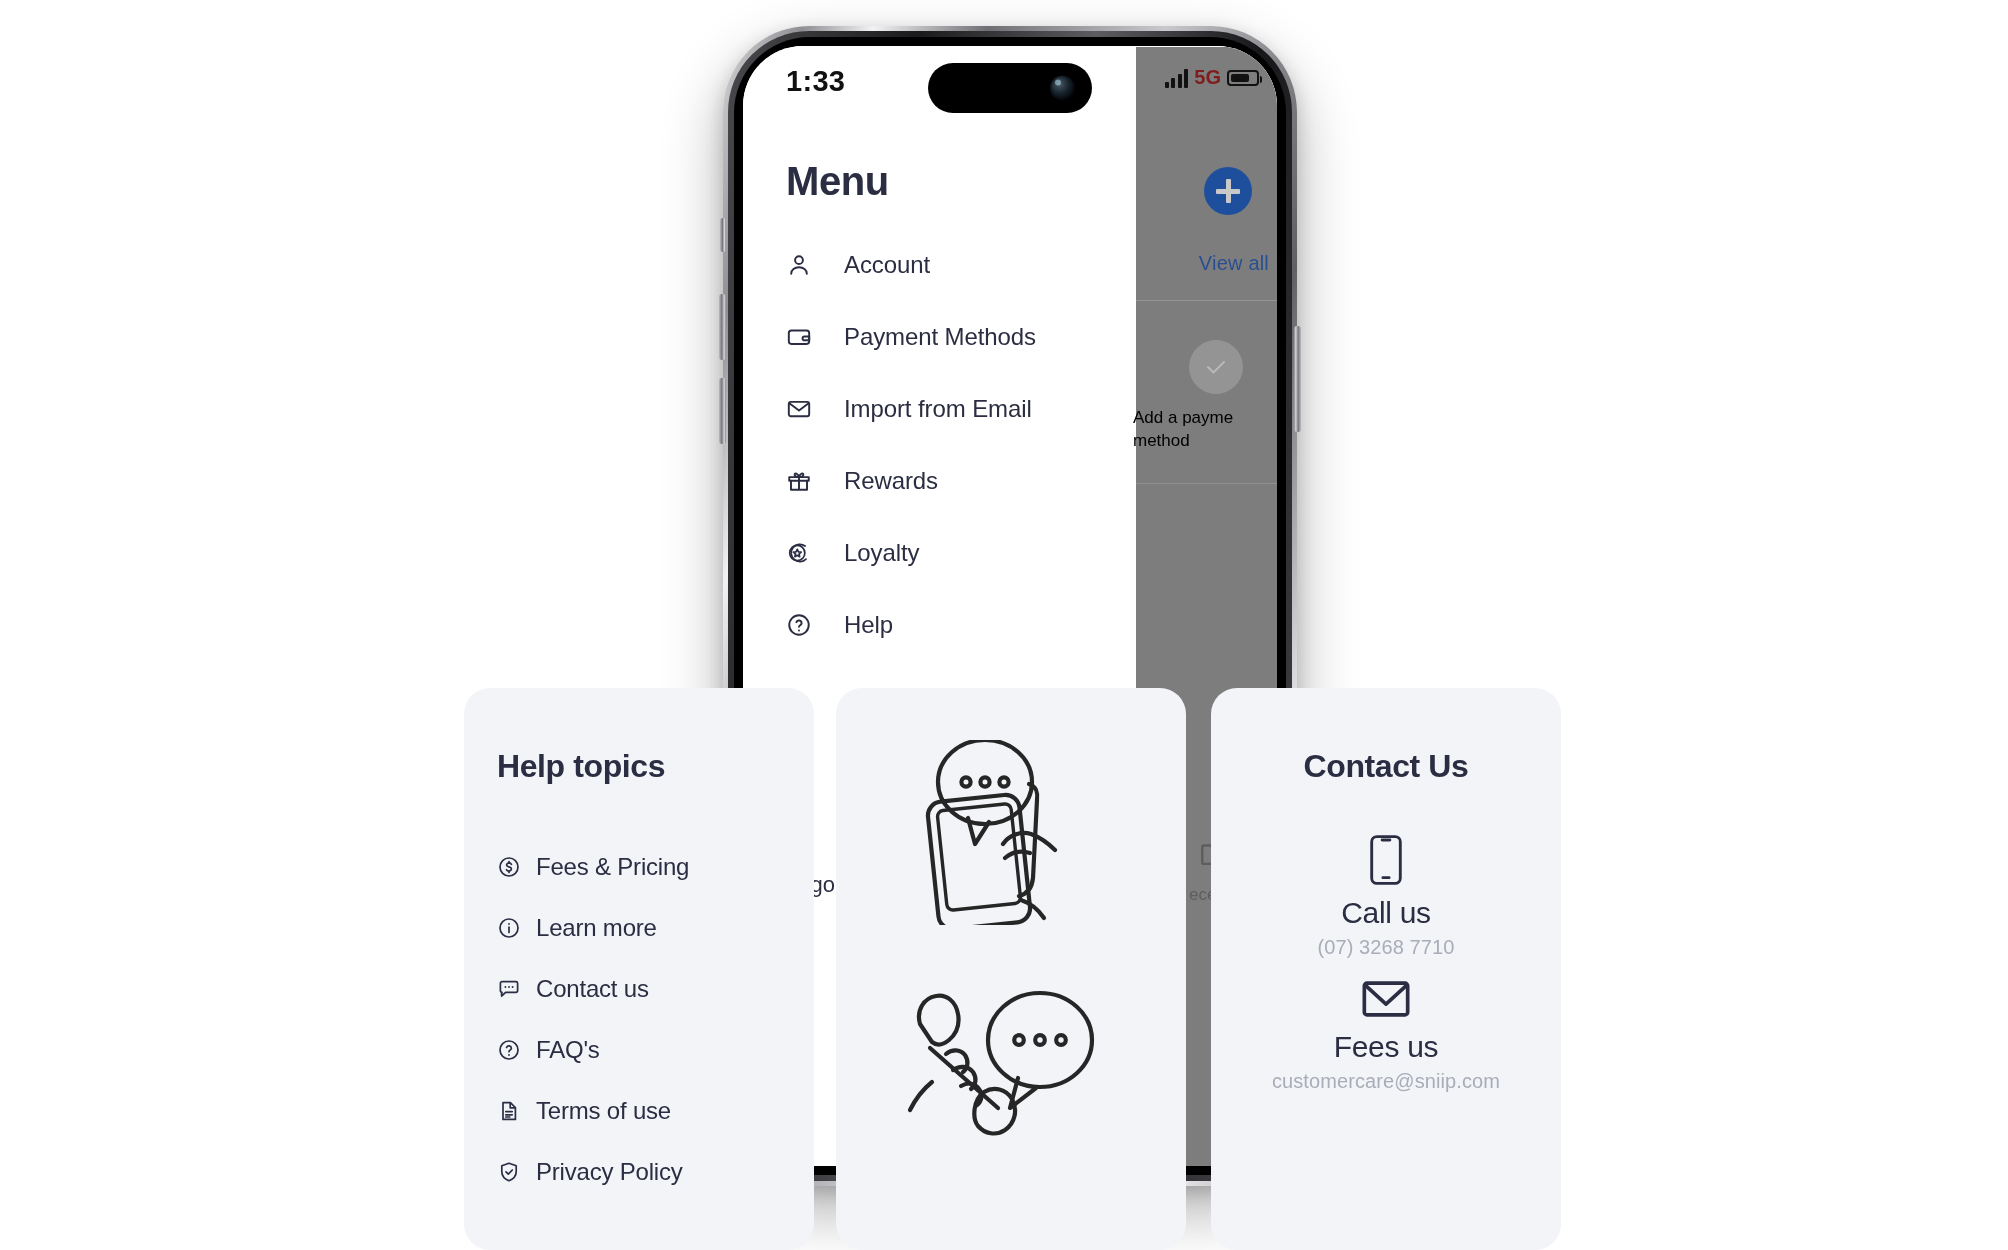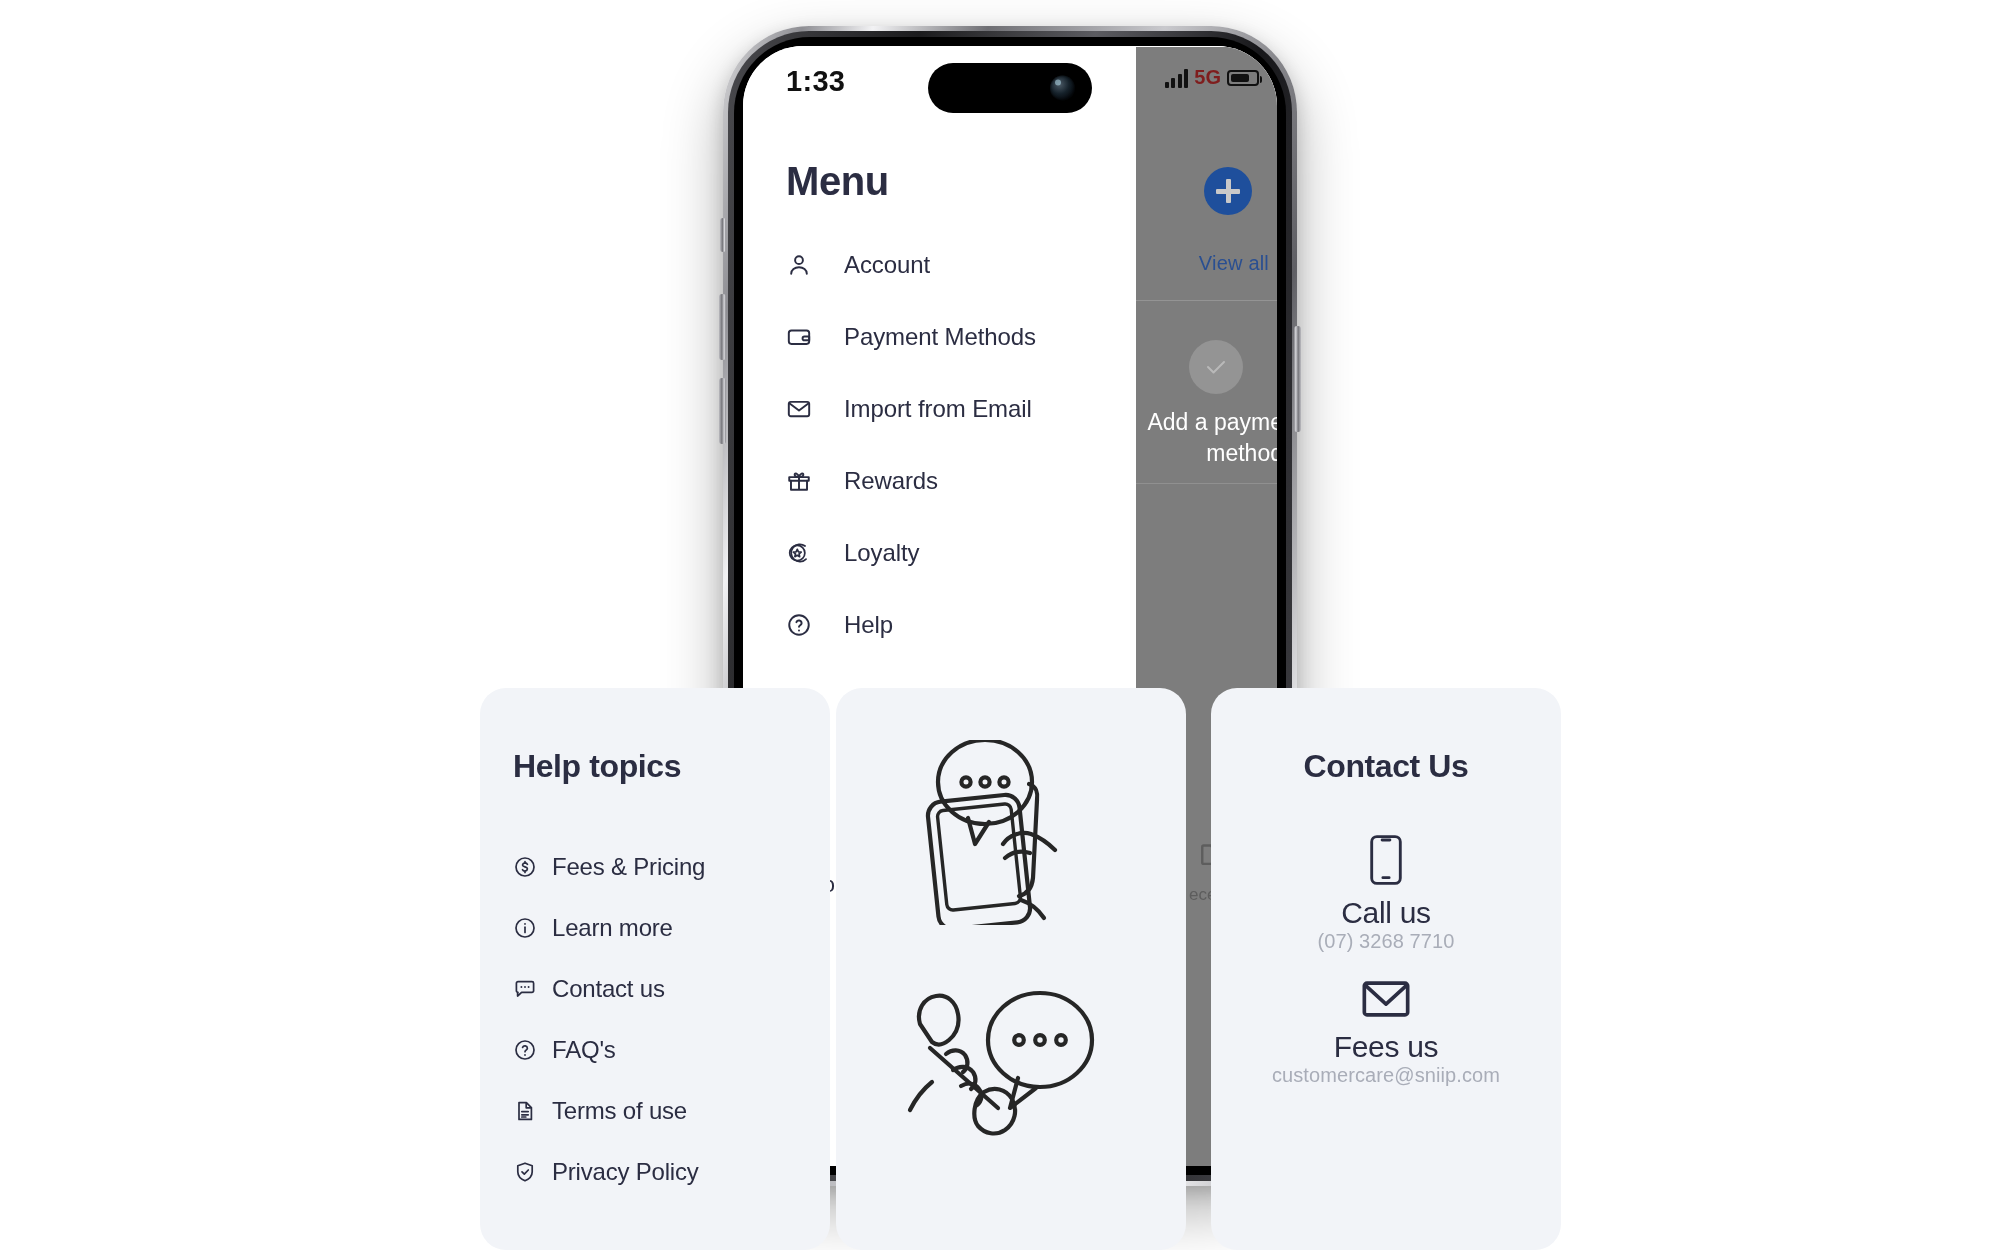--- a/index.html
+++ b/index.html
@@ -67,21 +67,21 @@
     background:rgba(255,255,255,.18);
   }
   .dim-circle {
     position:absolute; right:34px; top:293px;
     width:54px; height:54px; border-radius:50%;
     background:#949494;
   }
   .dim-circle svg { position:absolute; left:14px; top:15px; }
   .dim-addpay {
     position:absolute; right:-6px; top:360px; width:150px;
-    text-align:right; font-size:23px; line-height:1.35; color:#ffffff;
+    text-align:left; font-size:17px; line-height:1.35; color:#000000;
   }
   .dim-divider2 {
     position:absolute; right:0; top:436px; width:141px; height:1px;
     background:rgba(255,255,255,.15);
   }
   .dim-folder { position:absolute; right:42px; top:790px; }
   .dim-receipts {
     position:absolute; right:-14px; top:838px; width:150px;
     text-align:center; font-size:17px; color:#5d5d5d; white-space:nowrap;
   }
@@ -153,41 +153,41 @@
 
   .logout-txt {
     position:absolute; left:43px; top:826px;
     font-size:22px; color:#2b2d42;
   }
 
   
   .card {
     position:absolute; background:#f2f4f8; border-radius:26px;
   }
-  #card-help    { left:480px;  top:688px; width:350px; height:562px;text-align:right; }
+  #card-help    { left:464px;  top:688px; width:350px; height:562px;text-align:right; }
   #card-illus   { left:836px;  top:688px; width:350px; height:562px; }
   #card-contact { left:1211px; top:688px; width:350px; height:562px; }
 
   .card-title {
     font-size:32px; font-weight:600; color:#2b2d42; letter-spacing:-.4px;
   }
   #card-help .card-title { position:absolute; left:33px; top:60px; }
   #card-contact .card-title { position:absolute; left:0; right:0; top:60px; text-align:center; }
 
   .help-list { position:absolute; left:33px; top:148px; width:290px; }
   .help-item { display:flex; align-items:center; gap:15px; height:61px; }
   .help-item .hi-ic { width:24px; height:24px; flex:0 0 24px; }
   .help-item .hi-lb { font-size:24px; color:#2b2d42; letter-spacing:-.2px; white-space:nowrap; }
 
   .contact-block { position:absolute; left:0; width:100%; text-align:center; }
   #cb-call  { top:146px; }
   #cb-email { top:290px; }
   .cb-icon { display:flex; justify-content:center; margin-bottom:10px; }
   .cb-label { font-size:30px; color:#2b2d42; letter-spacing:-.3px; }
-  .cb-value { font-size:20px; color:#a9adb8; letter-spacing:.1px; }
+  .cb-value { font-size:20px; color:#a9adb8; margin-top:6px; letter-spacing:.1px; }
 
   .illus { position:absolute; left:0; width:100%; display:flex; justify-content:center; }
   #illus-top { top:52px; }
   #illus-bot { top:290px; }
 </style>
 </head>
 <body>
 
 <div id="stage">
 

